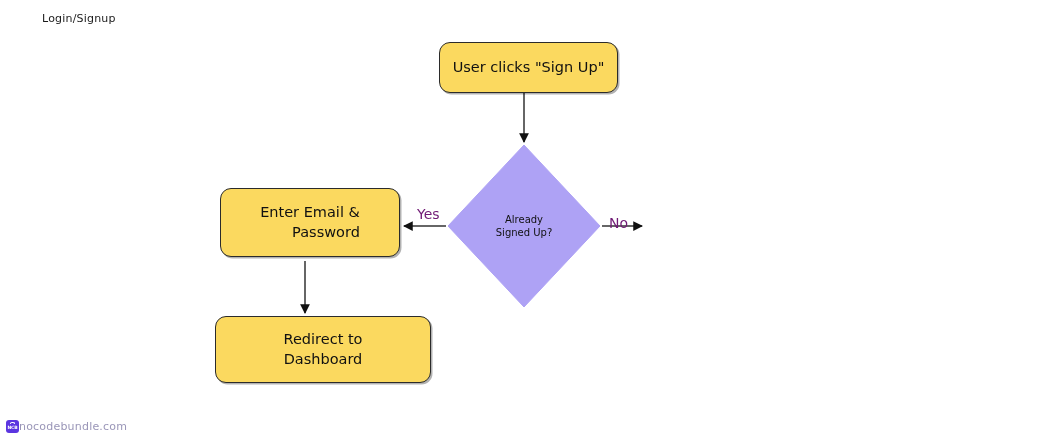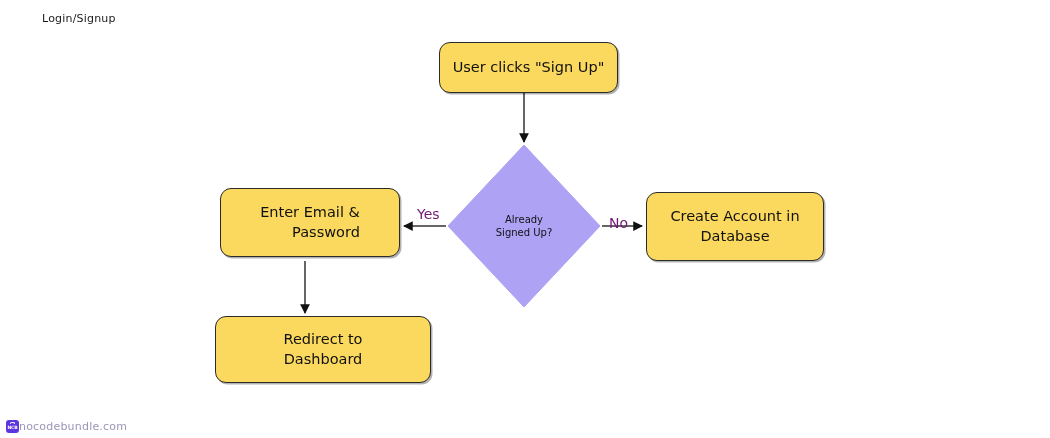--- a/index.html
+++ b/index.html
@@ -185,24 +185,20 @@
     </svg>
     <span class="decision-label">Already
 Signed Up?</span>
   </div>
 
   <div class="node process" style="left:220px; top:188px; width:180px; height:69px;text-align:right;">
     <span class="node-label">Enter Email &amp;
 Password</span>
   </div>
 
-  <div class="node process" style="left:646px; top:192px; width:178px; height:69px;">
-    <span class="node-label">Create Account in
-Database</span>
-  </div>
 
   <div class="node process" style="left:215px; top:316px; width:216px; height:67px;">
     <span class="node-label">Redirect to
 Dashboard</span>
   </div>
 
   <div class="edge-label" style="left:417px; top:206px;">Yes</div>
 
   <div class="edge-label" style="left:609px; top:215px;">No</div>
 

